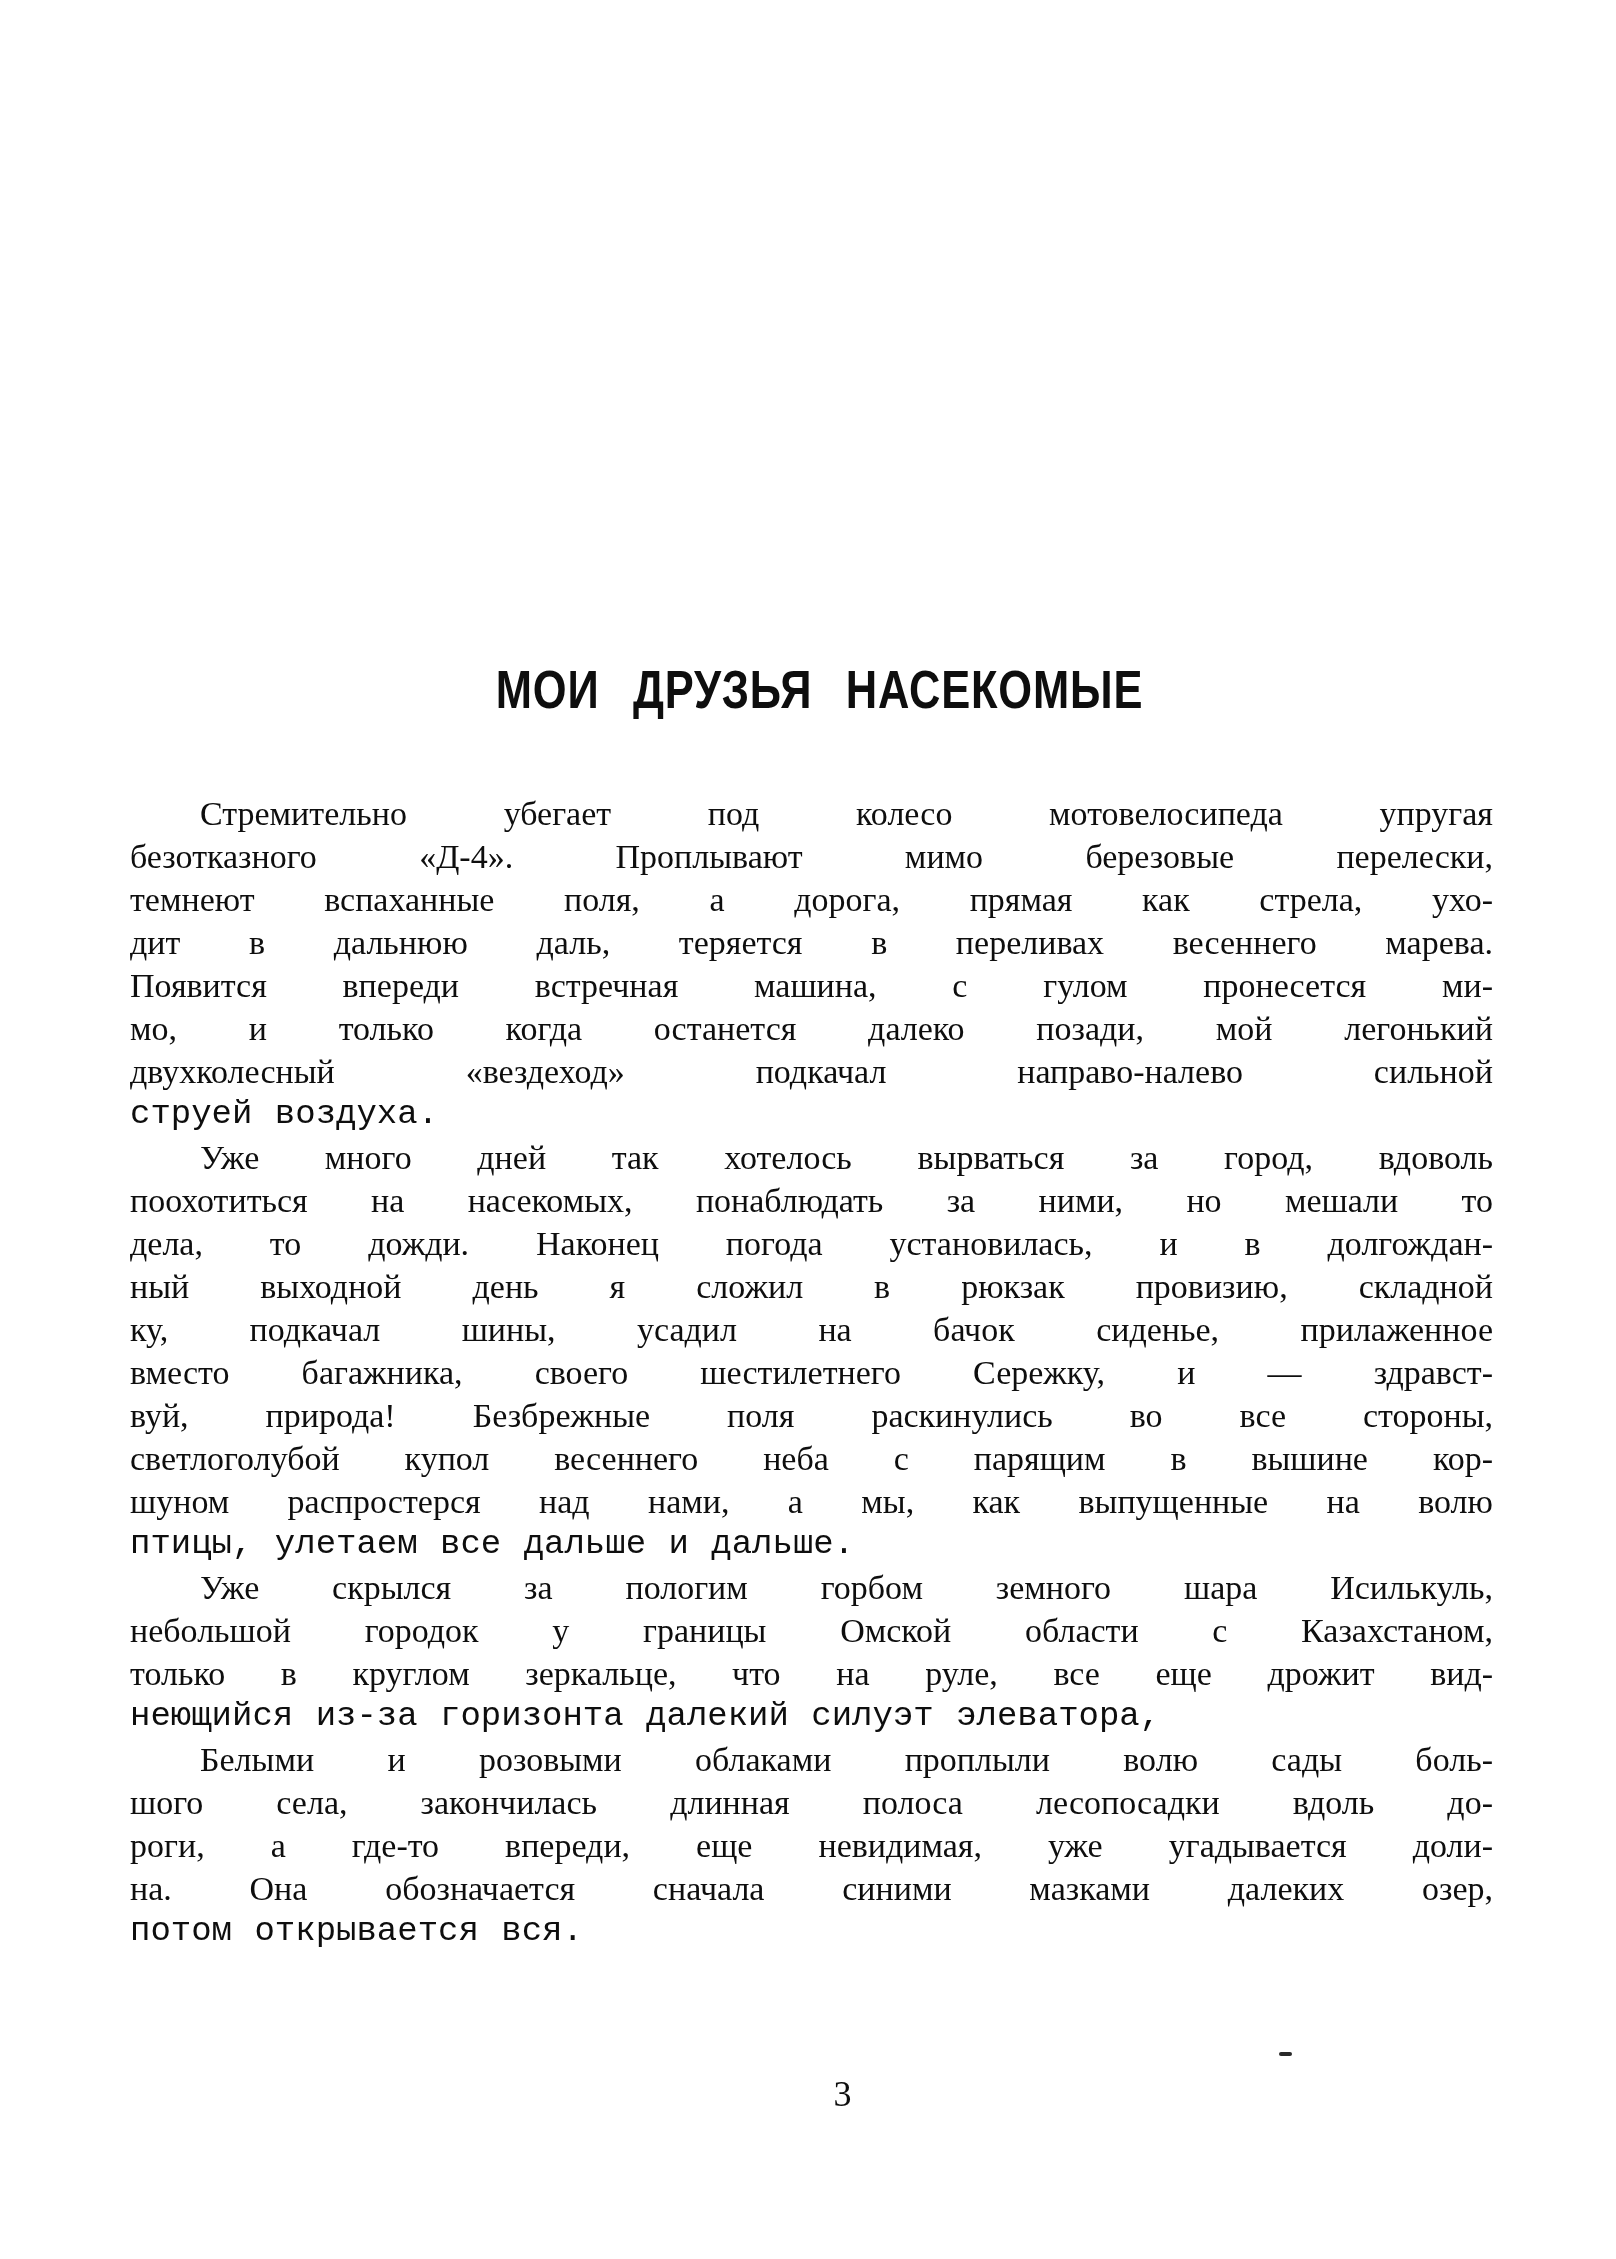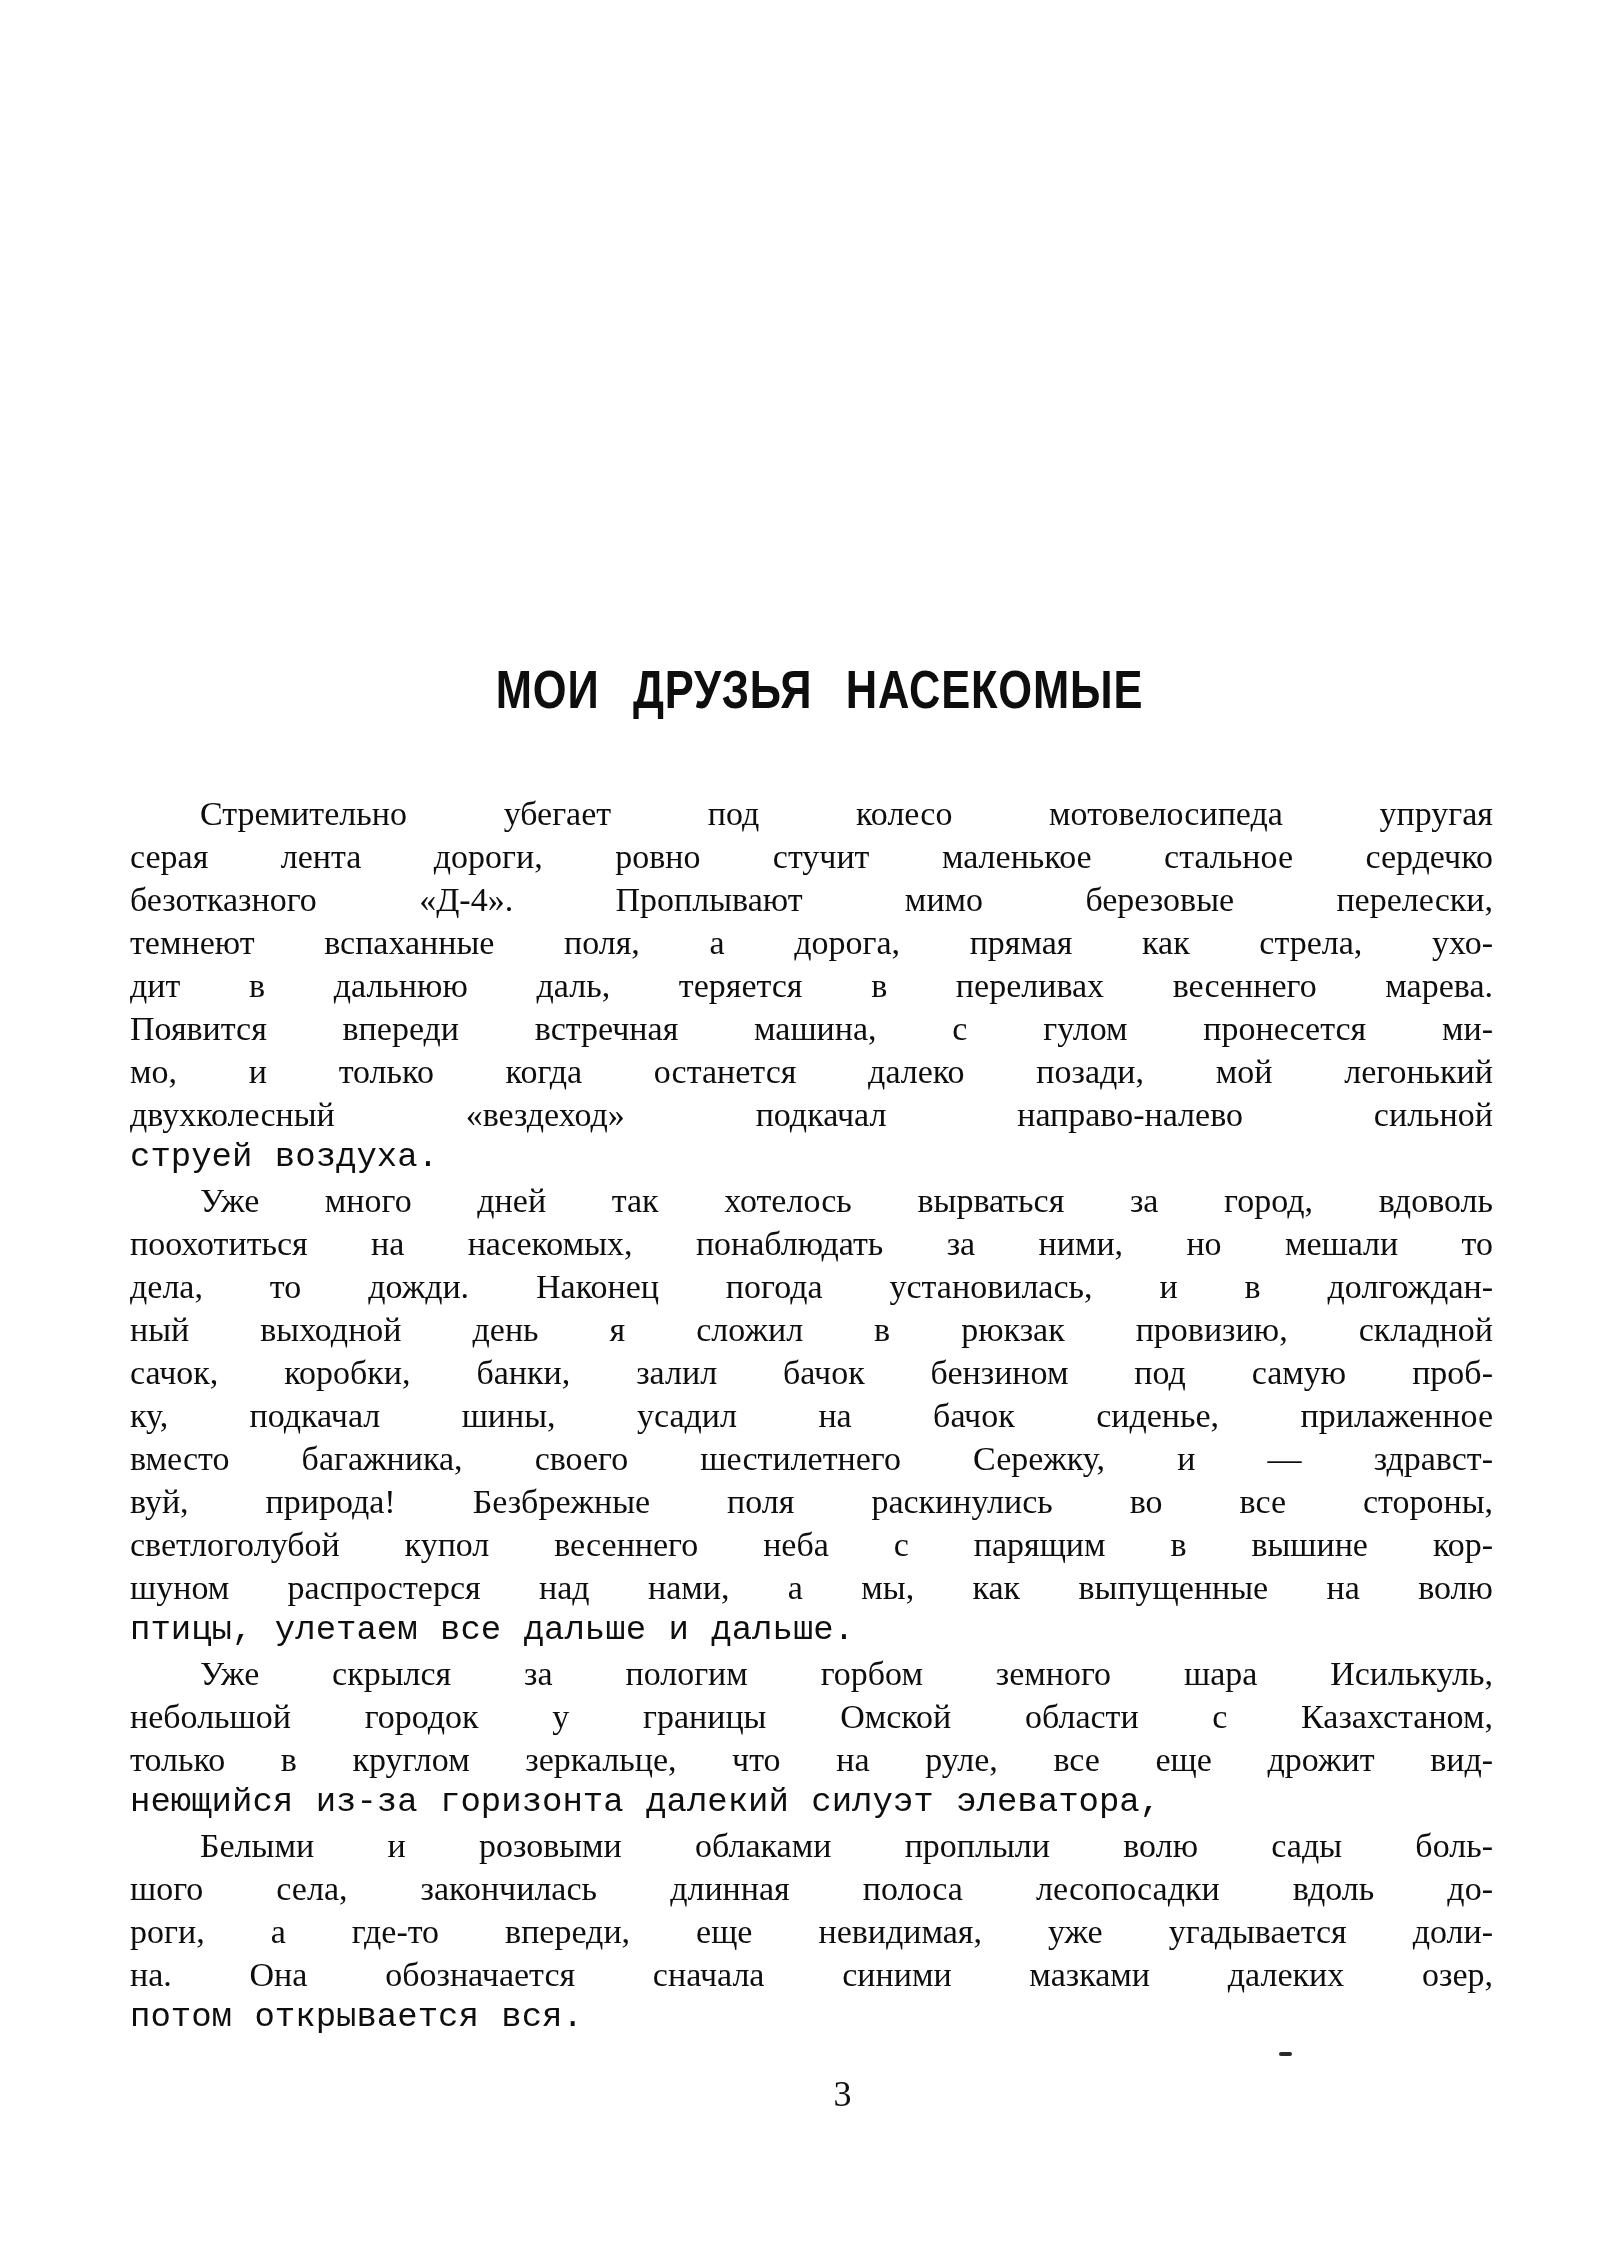--- a/index.html
+++ b/index.html
@@ -79,35 +79,33 @@
 </head>
 <body>
 
 <div class="page">
 
   <h1 class="chapter-title">МОИ  ДРУЗЬЯ   НАСЕКОМЫЕ</h1>
 
   <div class="body-text" id="body-text">
       <div class="paragraph">
         <div class="line first">Стремительно убегает под колесо мотовелосипеда упругая</div>
-        <div class="line">серая лента дороги, ровно стучит маленькое стальное сердечко</div>
         <div class="line">безотказного «Д-4». Проплывают мимо березовые перелески,</div>
         <div class="line">темнеют вспаханные поля, а дорога, прямая как стрела, ухо-</div>
         <div class="line">дит в дальнюю даль, теряется в переливах весеннего марева.</div>
         <div class="line">Появится впереди встречная машина, с гулом пронесется ми-</div>
         <div class="line">мо, и только когда останется далеко позади, мой  легонький</div>
         <div class="line">двухколесный «вездеход» подкачал направо-налево сильной</div>
         <div class="line last">струей воздуха.</div>
       </div>
       <div class="paragraph">
         <div class="line first">Уже много дней так хотелось вырваться за город, вдоволь</div>
         <div class="line">поохотиться на насекомых, понаблюдать за ними, но мешали то</div>
         <div class="line">дела, то дожди. Наконец погода установилась, и в долгождан-</div>
         <div class="line">ный выходной день я сложил в рюкзак провизию, складной</div>
-        <div class="line">сачок, коробки, банки, залил бачок бензином под самую проб-</div>
         <div class="line">ку, подкачал шины, усадил на бачок сиденье, прилаженное</div>
         <div class="line">вместо багажника, своего шестилетнего Сережку, и — здравст-</div>
         <div class="line">вуй, природа! Безбрежные поля раскинулись во все стороны,</div>
         <div class="line">светлоголубой купол весеннего неба с парящим в вышине кор-</div>
         <div class="line">шуном распростерся над нами, а мы, как выпущенные на волю</div>
         <div class="line last">птицы, улетаем все дальше и дальше.</div>
       </div>
       <div class="paragraph">
         <div class="line first">Уже скрылся за пологим горбом земного шара Исилькуль,</div>
         <div class="line">небольшой городок у границы Омской области с Казахстаном,</div>

